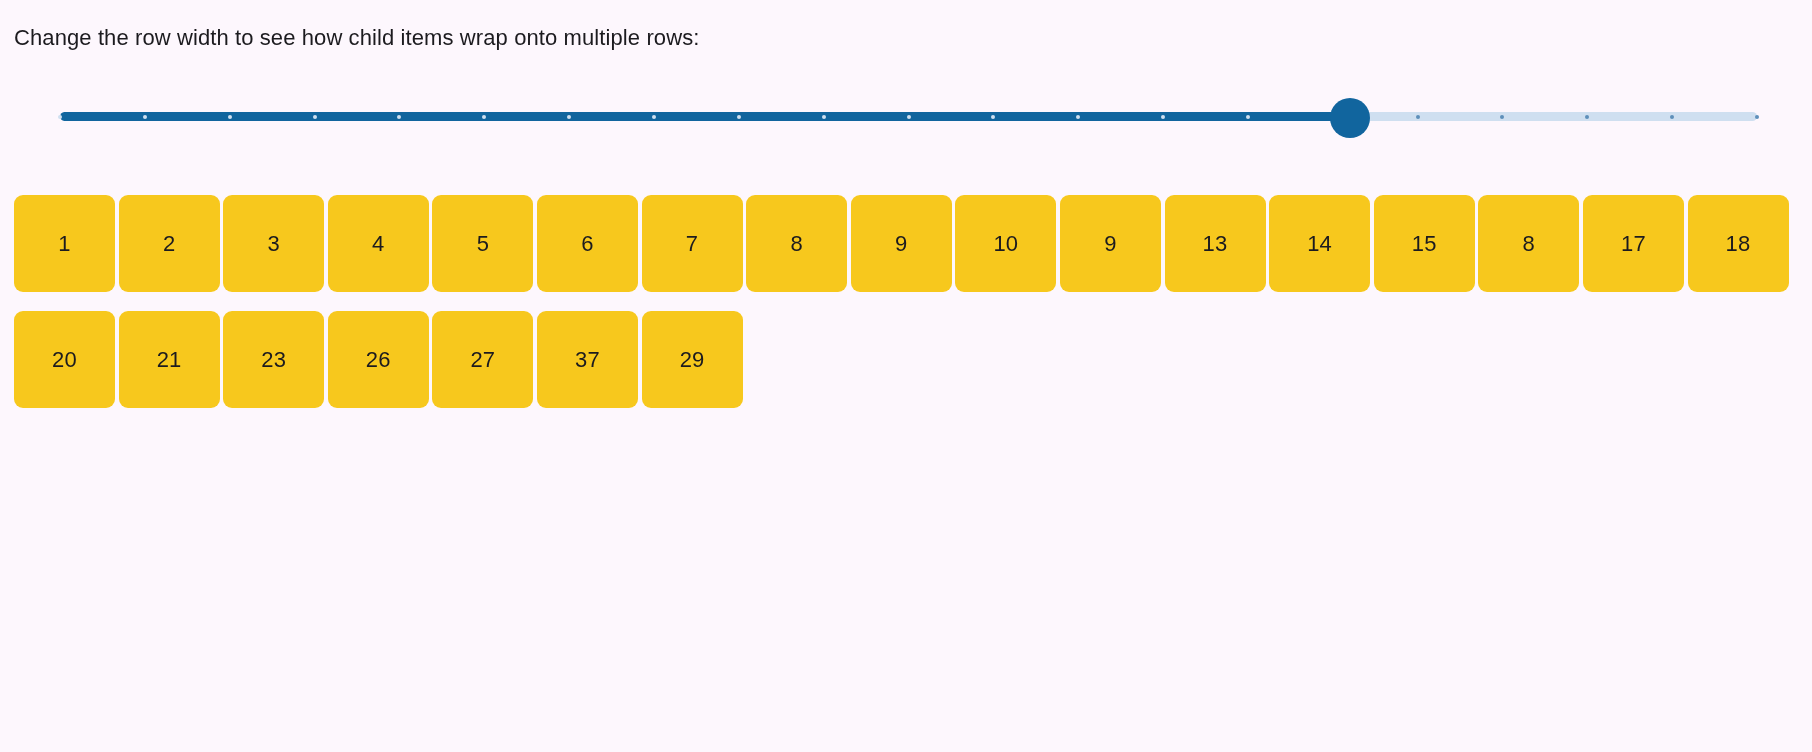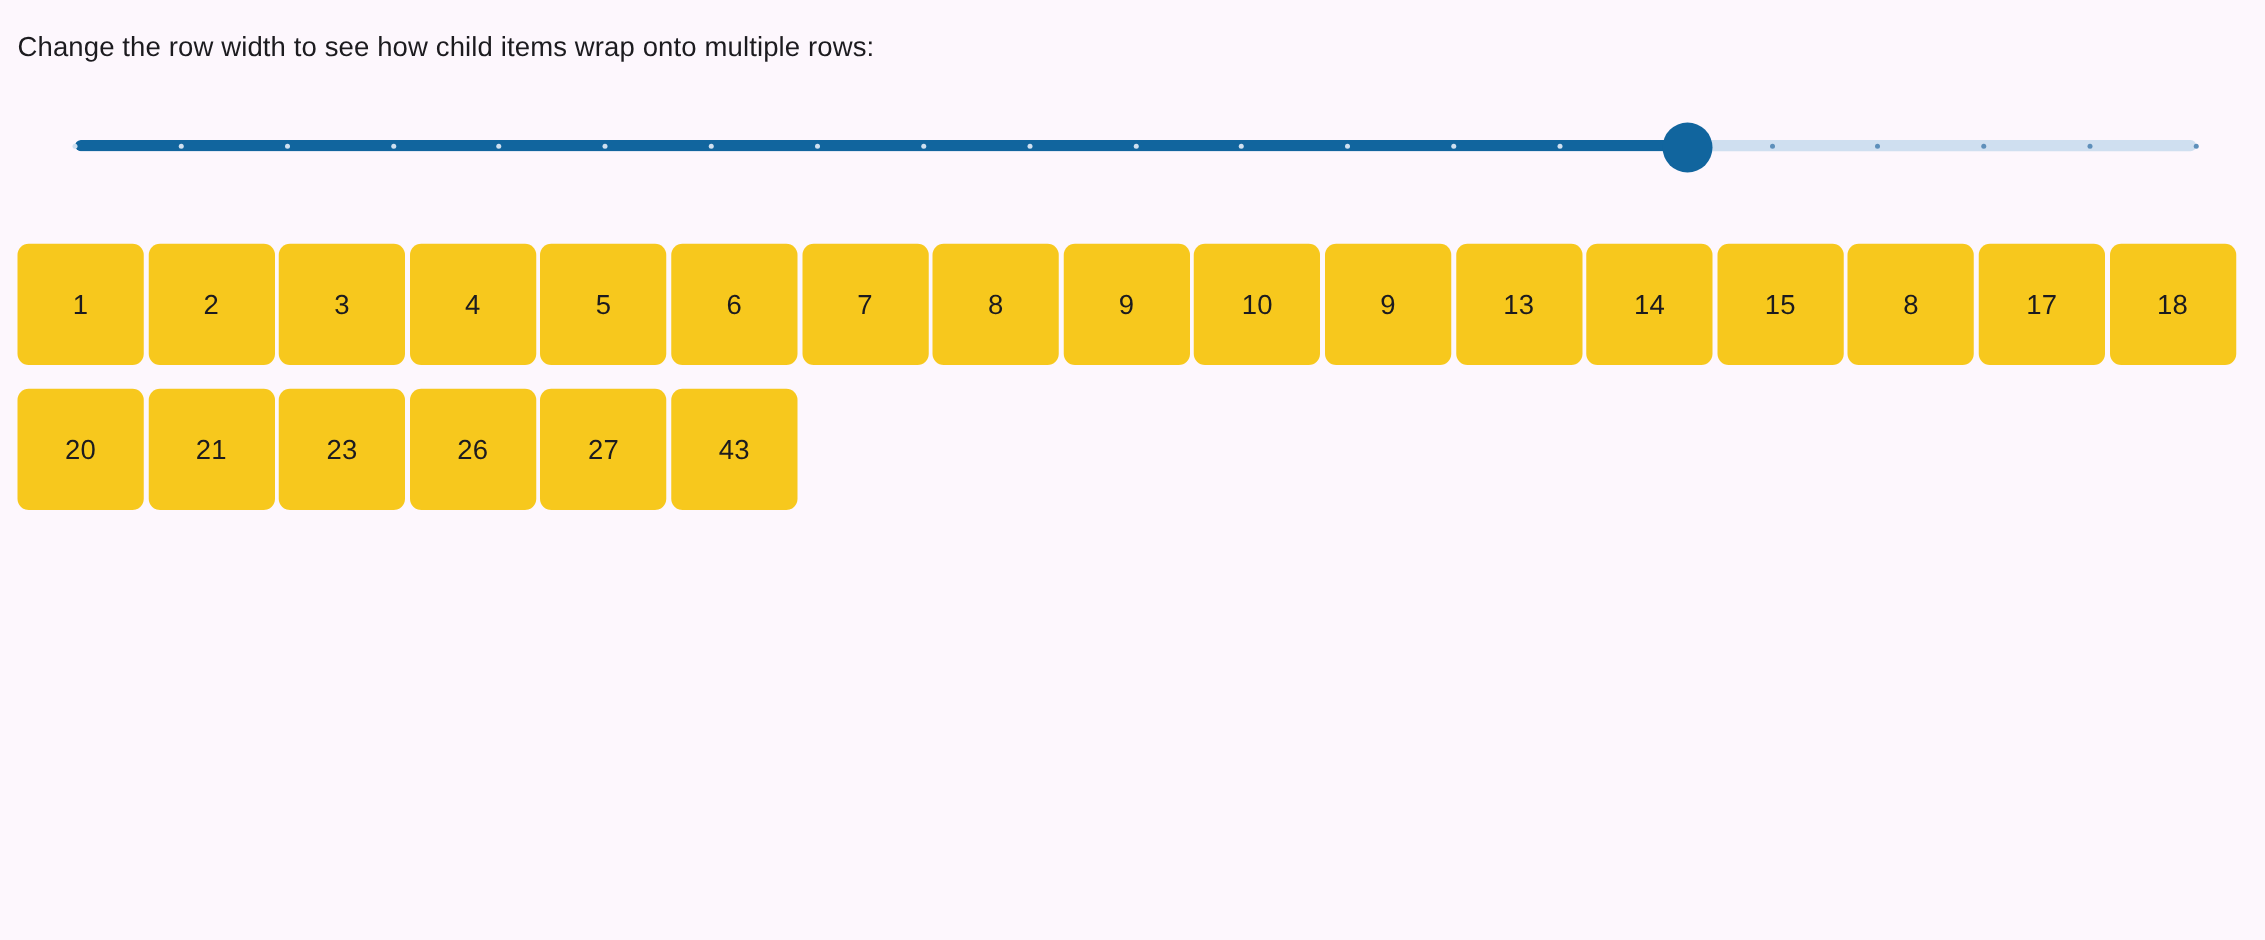--- a/index.html
+++ b/index.html
@@ -175,16 +175,17 @@
       <div class="tile">14</div>
       <div class="tile">15</div>
       <div class="tile">8</div>
       <div class="tile">17</div>
       <div class="tile">18</div>
       <div class="tile">20</div>
       <div class="tile">21</div>
       <div class="tile">23</div>
       <div class="tile">26</div>
       <div class="tile">27</div>
-      <div class="tile">43</div>
+      <div class="tile">37</div>
+      <div class="tile">29</div>
     </div>
 
 </div>
 
 </body></html>

